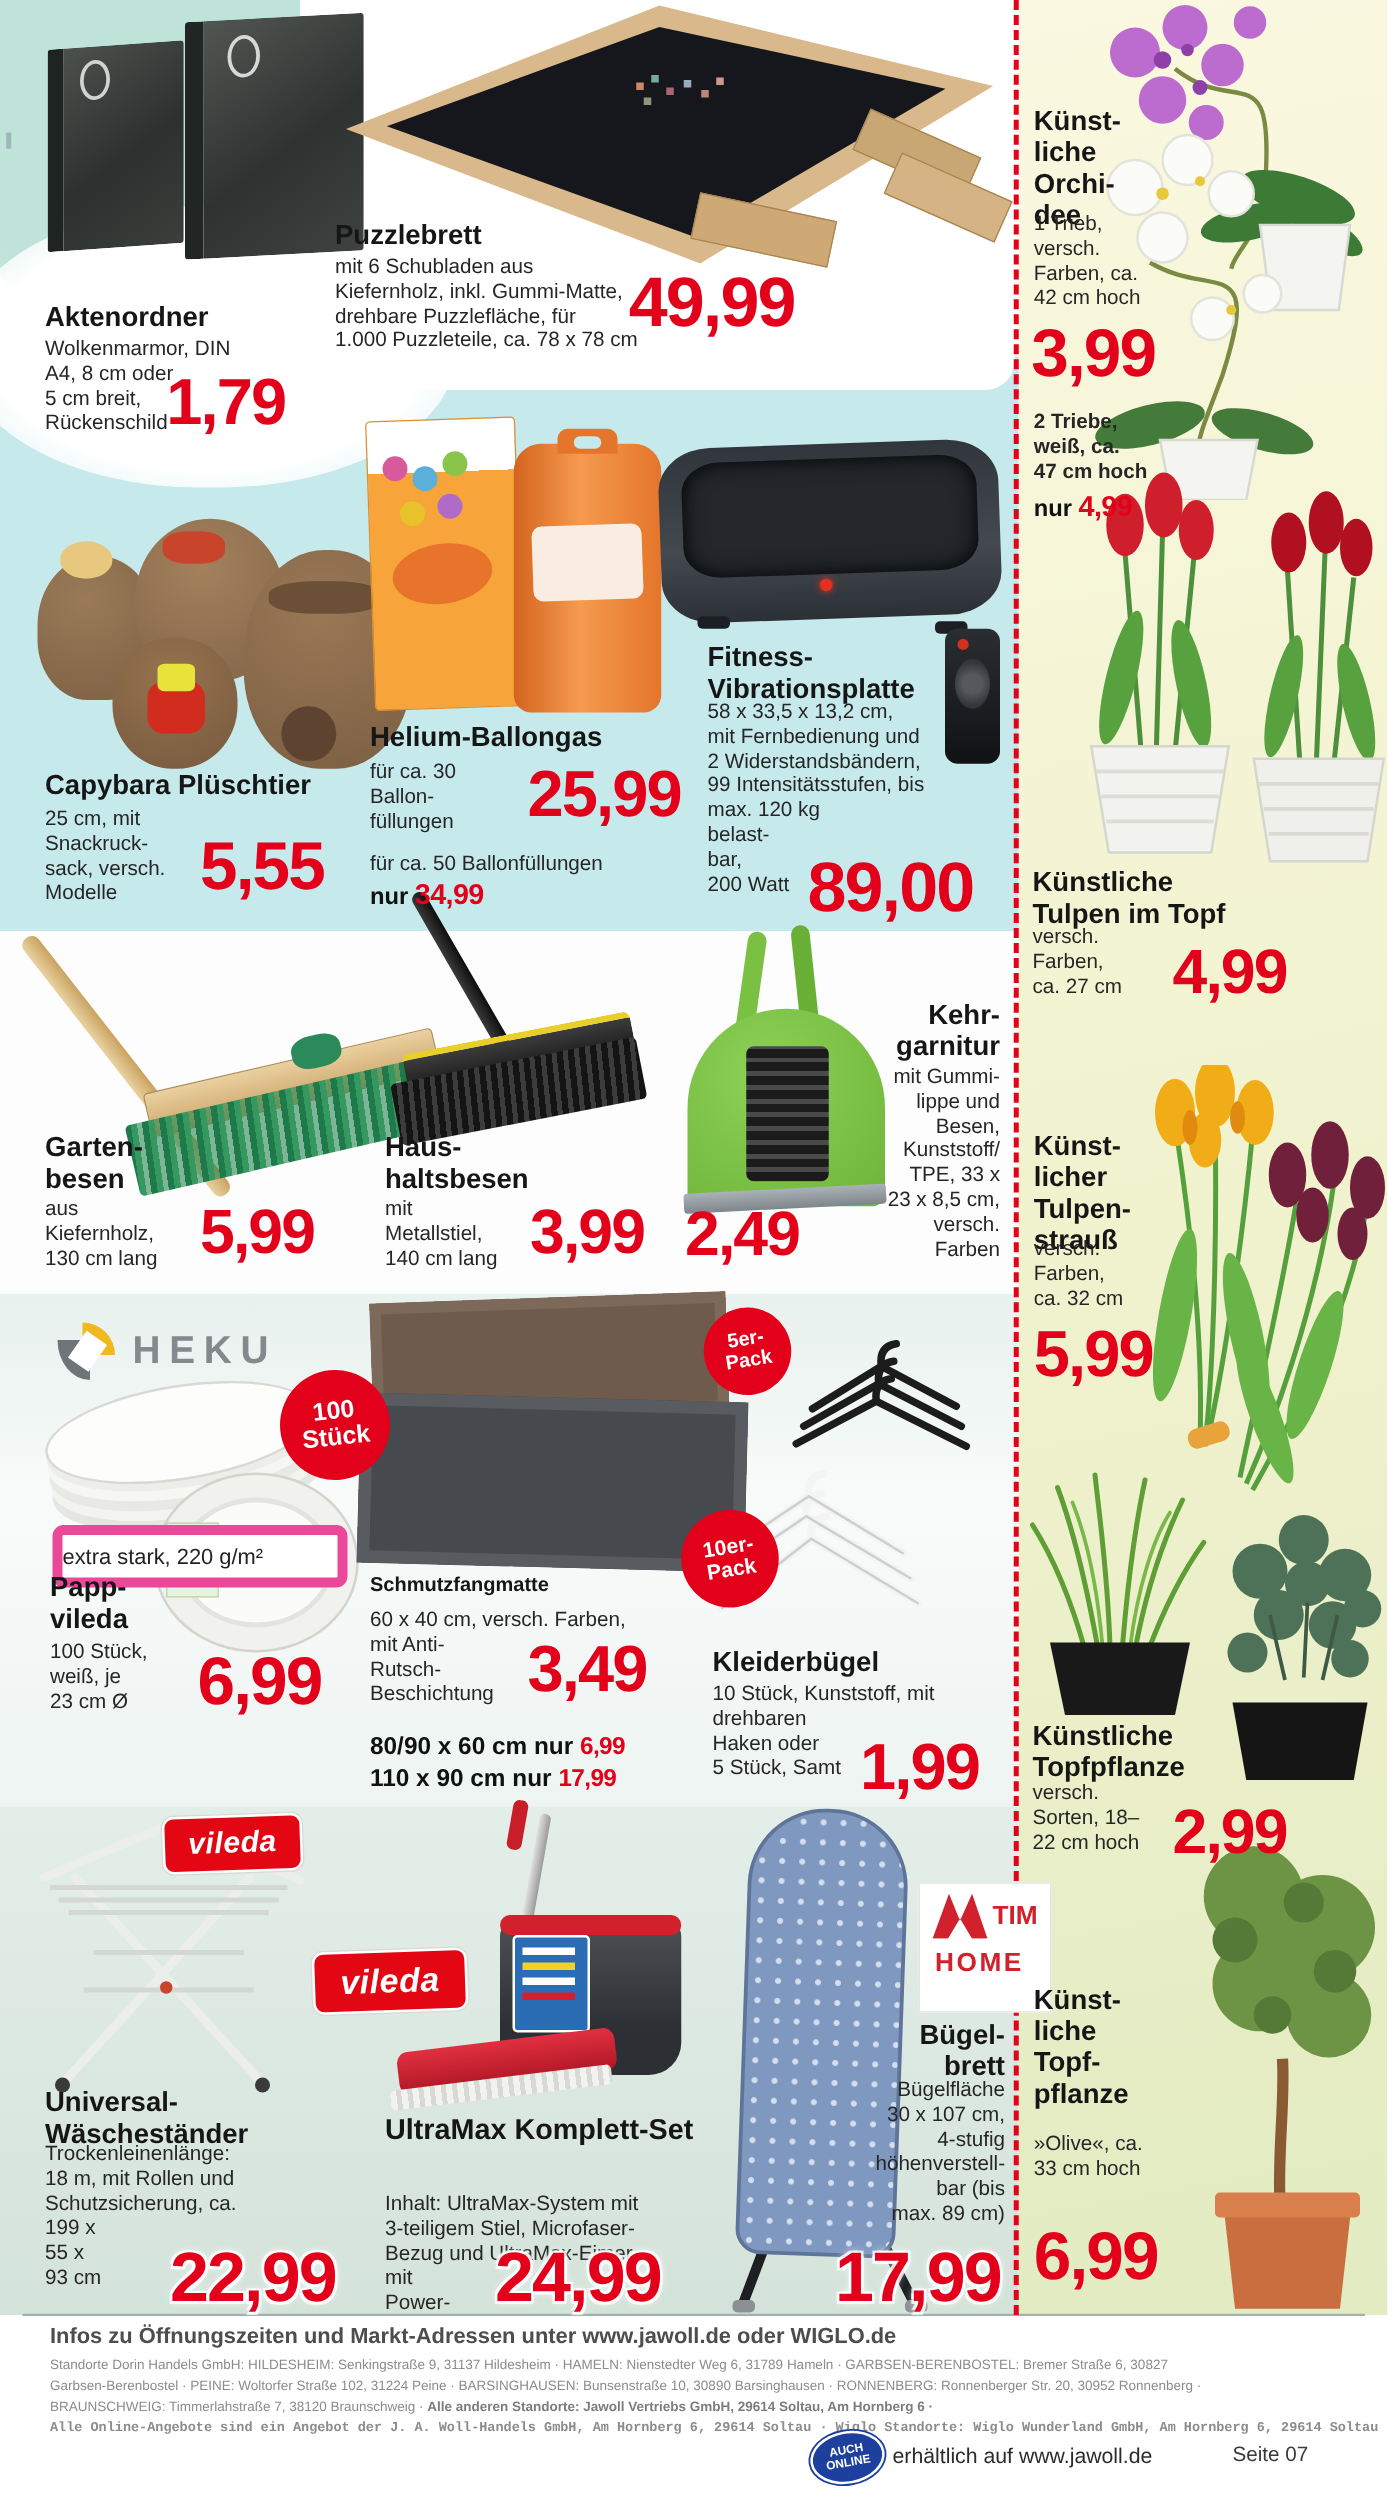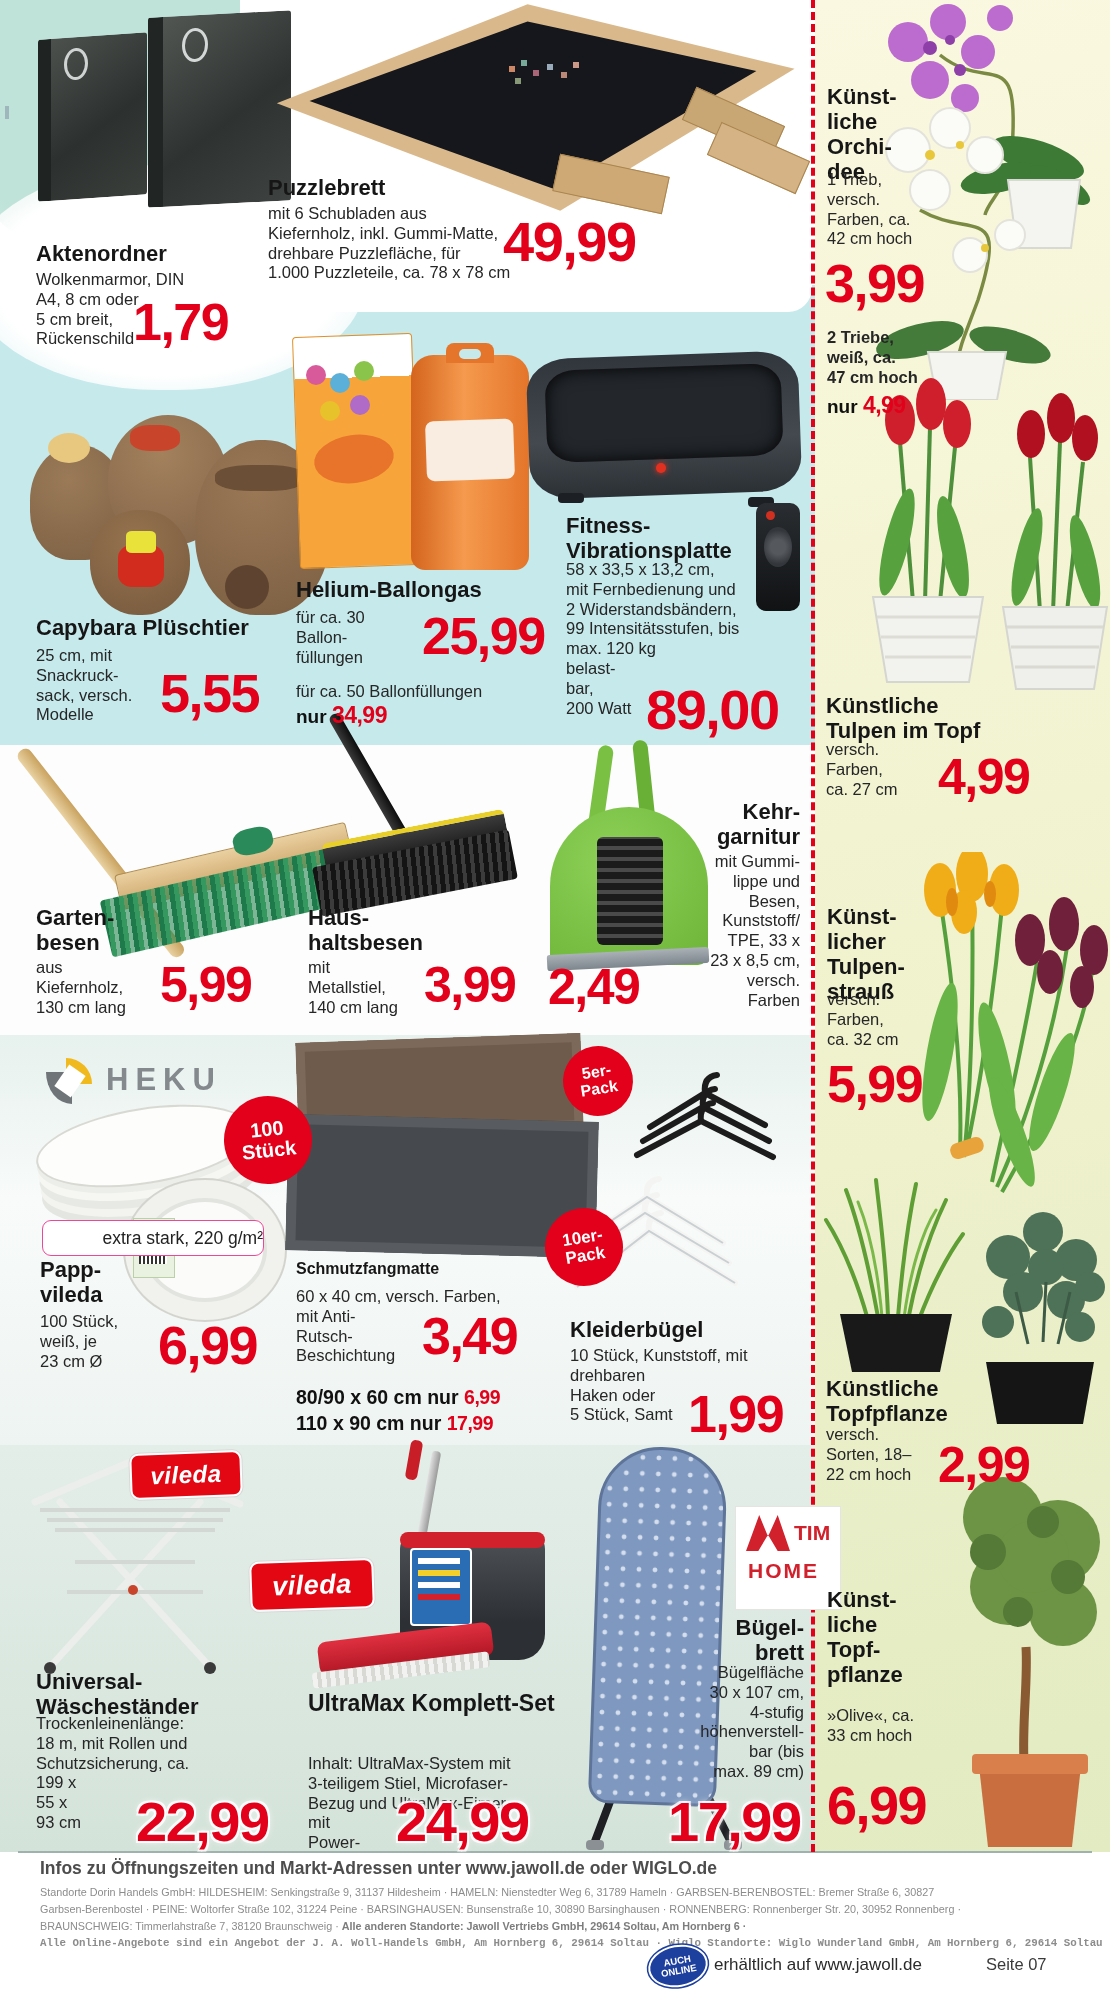--- a/index.html
+++ b/index.html
@@ -179,21 +179,21 @@
   </div>
   <div class="abs badge" style="left:224px;top:1096px;width:88px;height:88px;font-size:20px;transform:rotate(-6deg);">100
 Stück</div>
   <div class="abs img" style="left:15px;top:1100px;width:280px;height:215px;">
     <div class="abs" style="left:20px;top:8px;width:215px;height:72px;background:#fdfdfc;border:2px solid #d9d9d4;border-radius:50%;transform:rotate(-9deg);box-shadow:0 6px 0 #eceee9,0 14px 0 #f6f7f3,0 22px 0 #e7e9e4,0 30px 0 #f3f4f0,0 38px 0 #e4e6e1;"></div>
     <div class="abs" style="left:108px;top:78px;width:160px;height:140px;background:#fbfbf9;border:2px solid #d4d4cf;border-radius:50%;box-shadow:inset 0 0 0 18px #f1f2ee,inset 0 0 0 22px #e2e4df;"></div>
     <div class="abs" style="left:118px;top:118px;width:40px;height:58px;background:#e9f2e0;border:1px solid #bcd0a8;"></div>
     <div class="abs" style="left:124px;top:128px;width:28px;height:10px;background:#4a8a2a;"></div>
     <div class="abs" style="left:124px;top:150px;width:28px;height:14px;background:repeating-linear-gradient(90deg,#333 0 2px,#fff 2px 4px);"></div>
   </div>
-  <div class="abs" style="left:42px;top:1220px;width:220px;height:34px;background:#fff;border:1px solid #ec4899;border-radius:9px;display:flex;align-items:center;justify-content:flex-end;z-index:6;">
+  <div class="abs" style="left:42px;top:1220px;width:220px;height:34px;background:#fff;border:8px solid #ec4899;border-radius:9px;display:flex;align-items:center;justify-content:flex-start;z-index:6;">
     <span class="d" style="font-size:17.5px;white-space:nowrap;color:#222;">extra stark, 220 g/m²</span>
   </div>
   <div class="abs t" style="left:40px;top:1258px;font-size:22px;">Papp-
 vileda</div>
   <div class="abs d" style="left:40px;top:1312px;">100 Stück,
 weiß, je
 23 cm Ø</div>
   <div class="abs p" style="left:158px;top:1318px;font-size:54px;">6,99</div>
 
   <div class="abs img" style="left:285px;top:1030px;width:320px;height:235px;">

